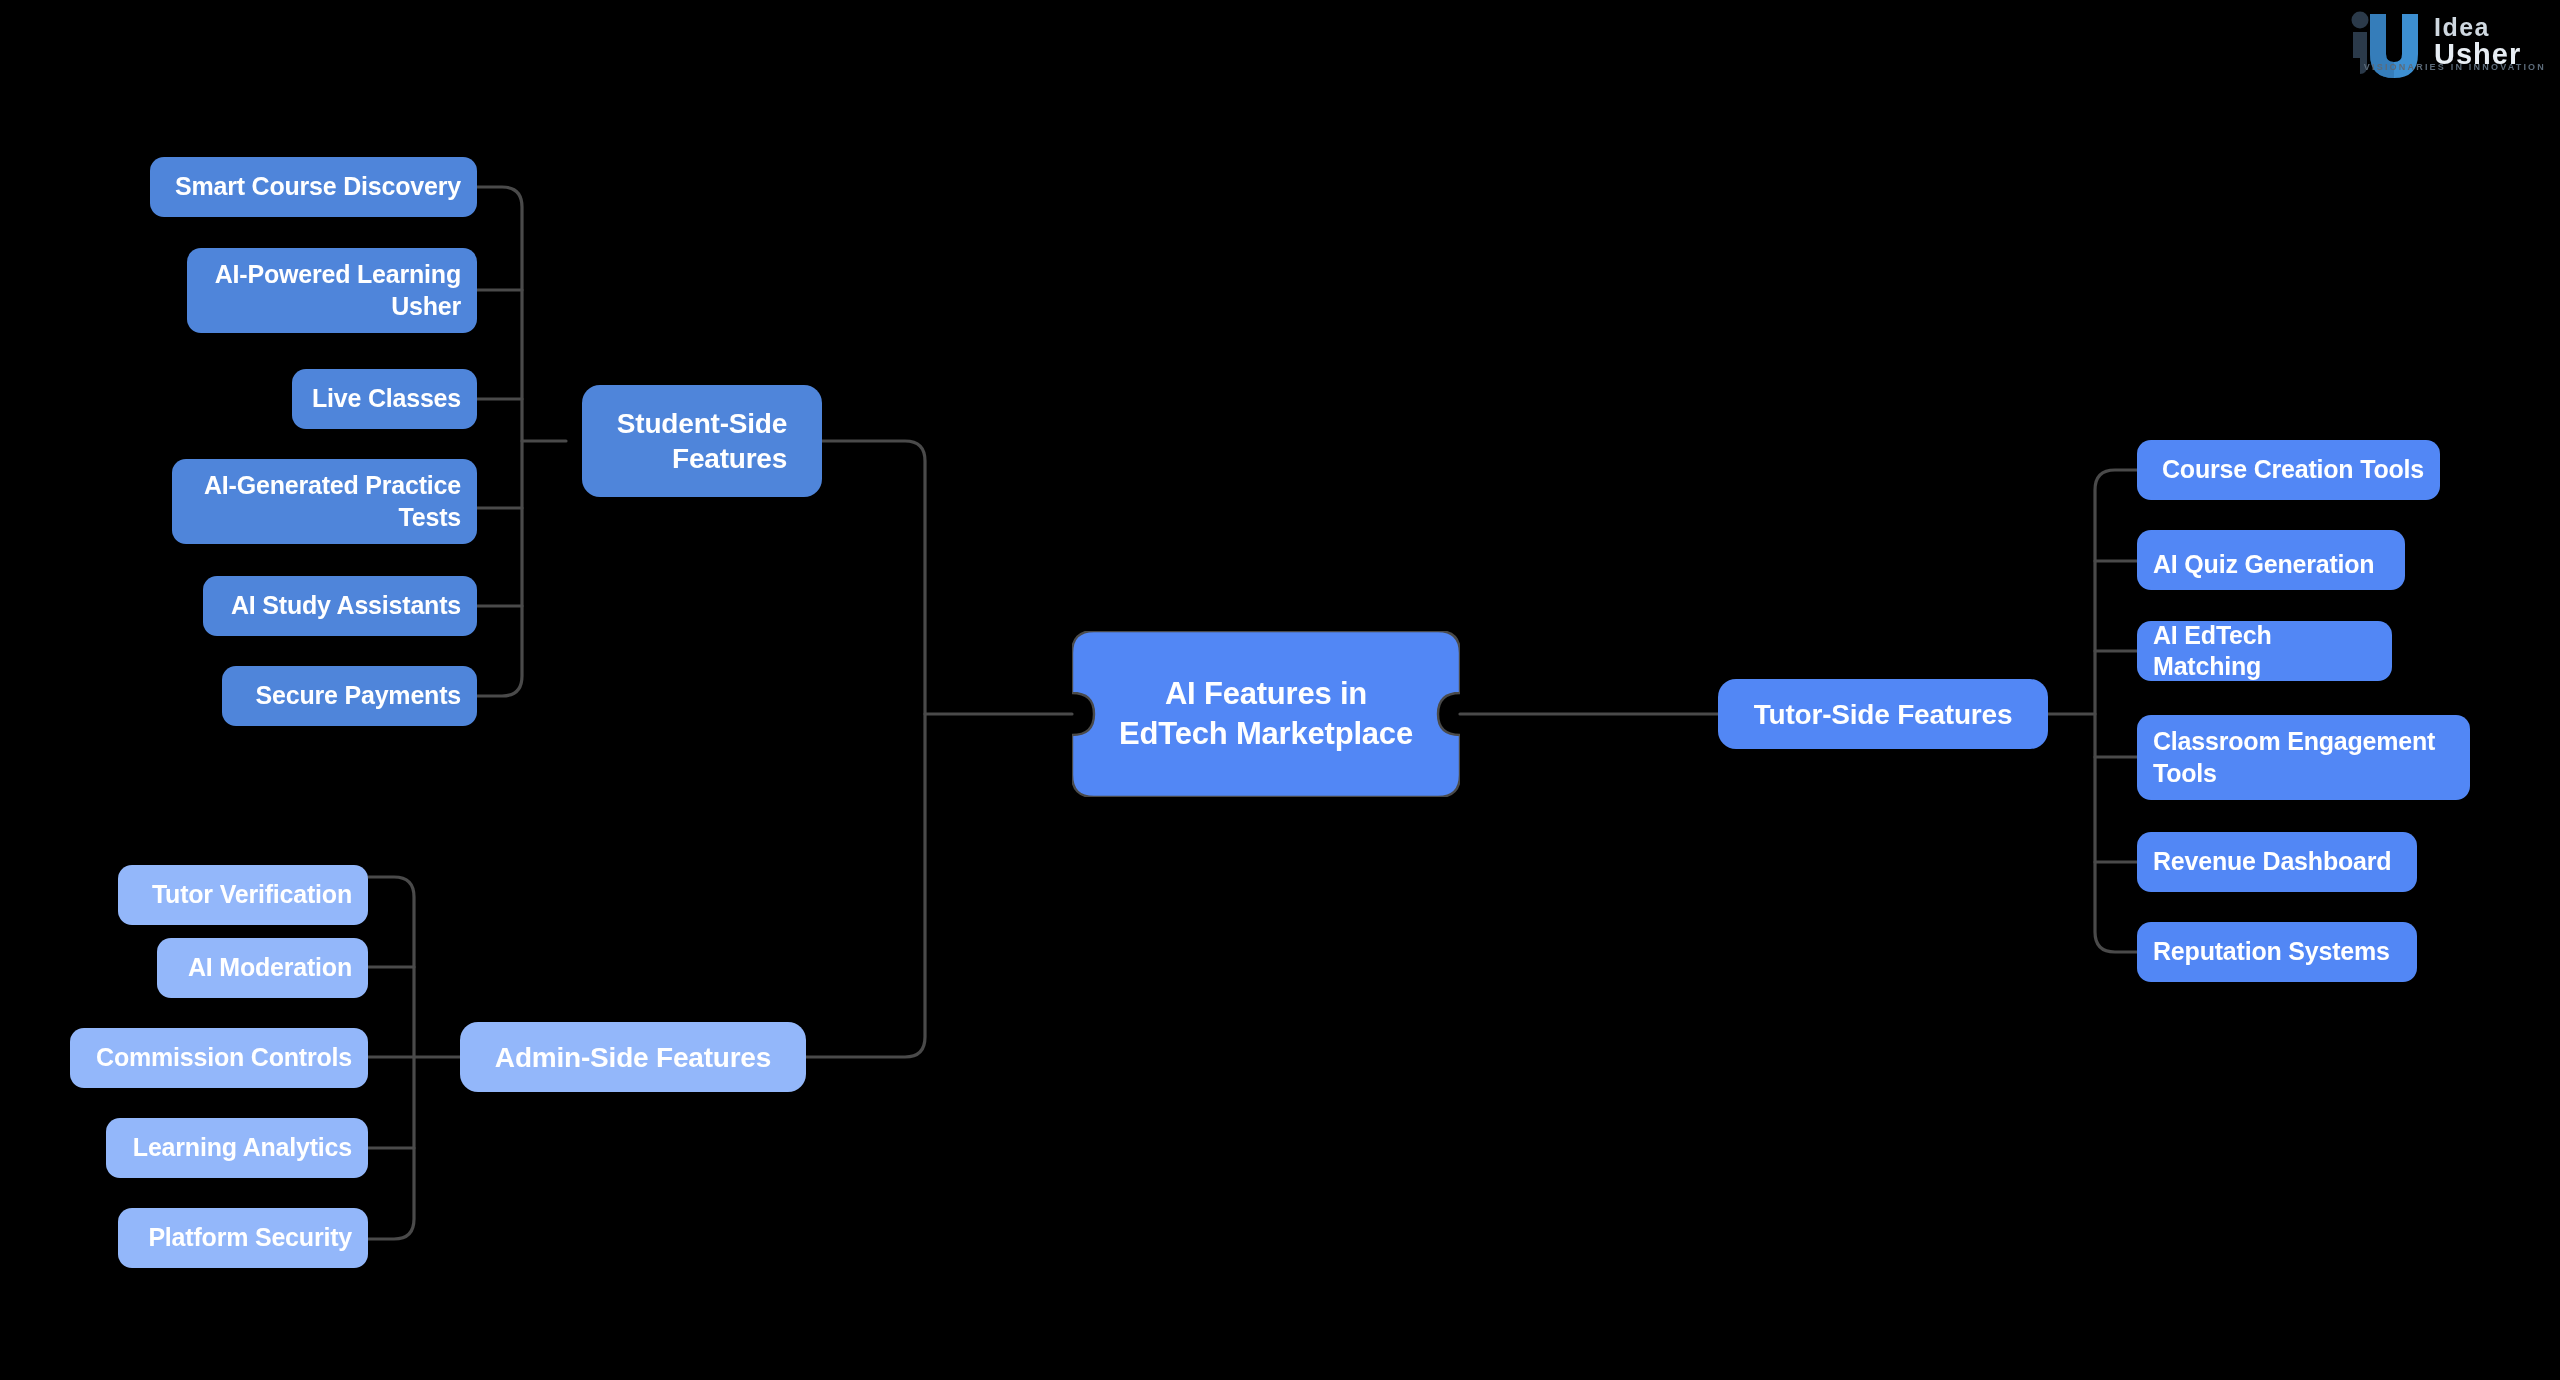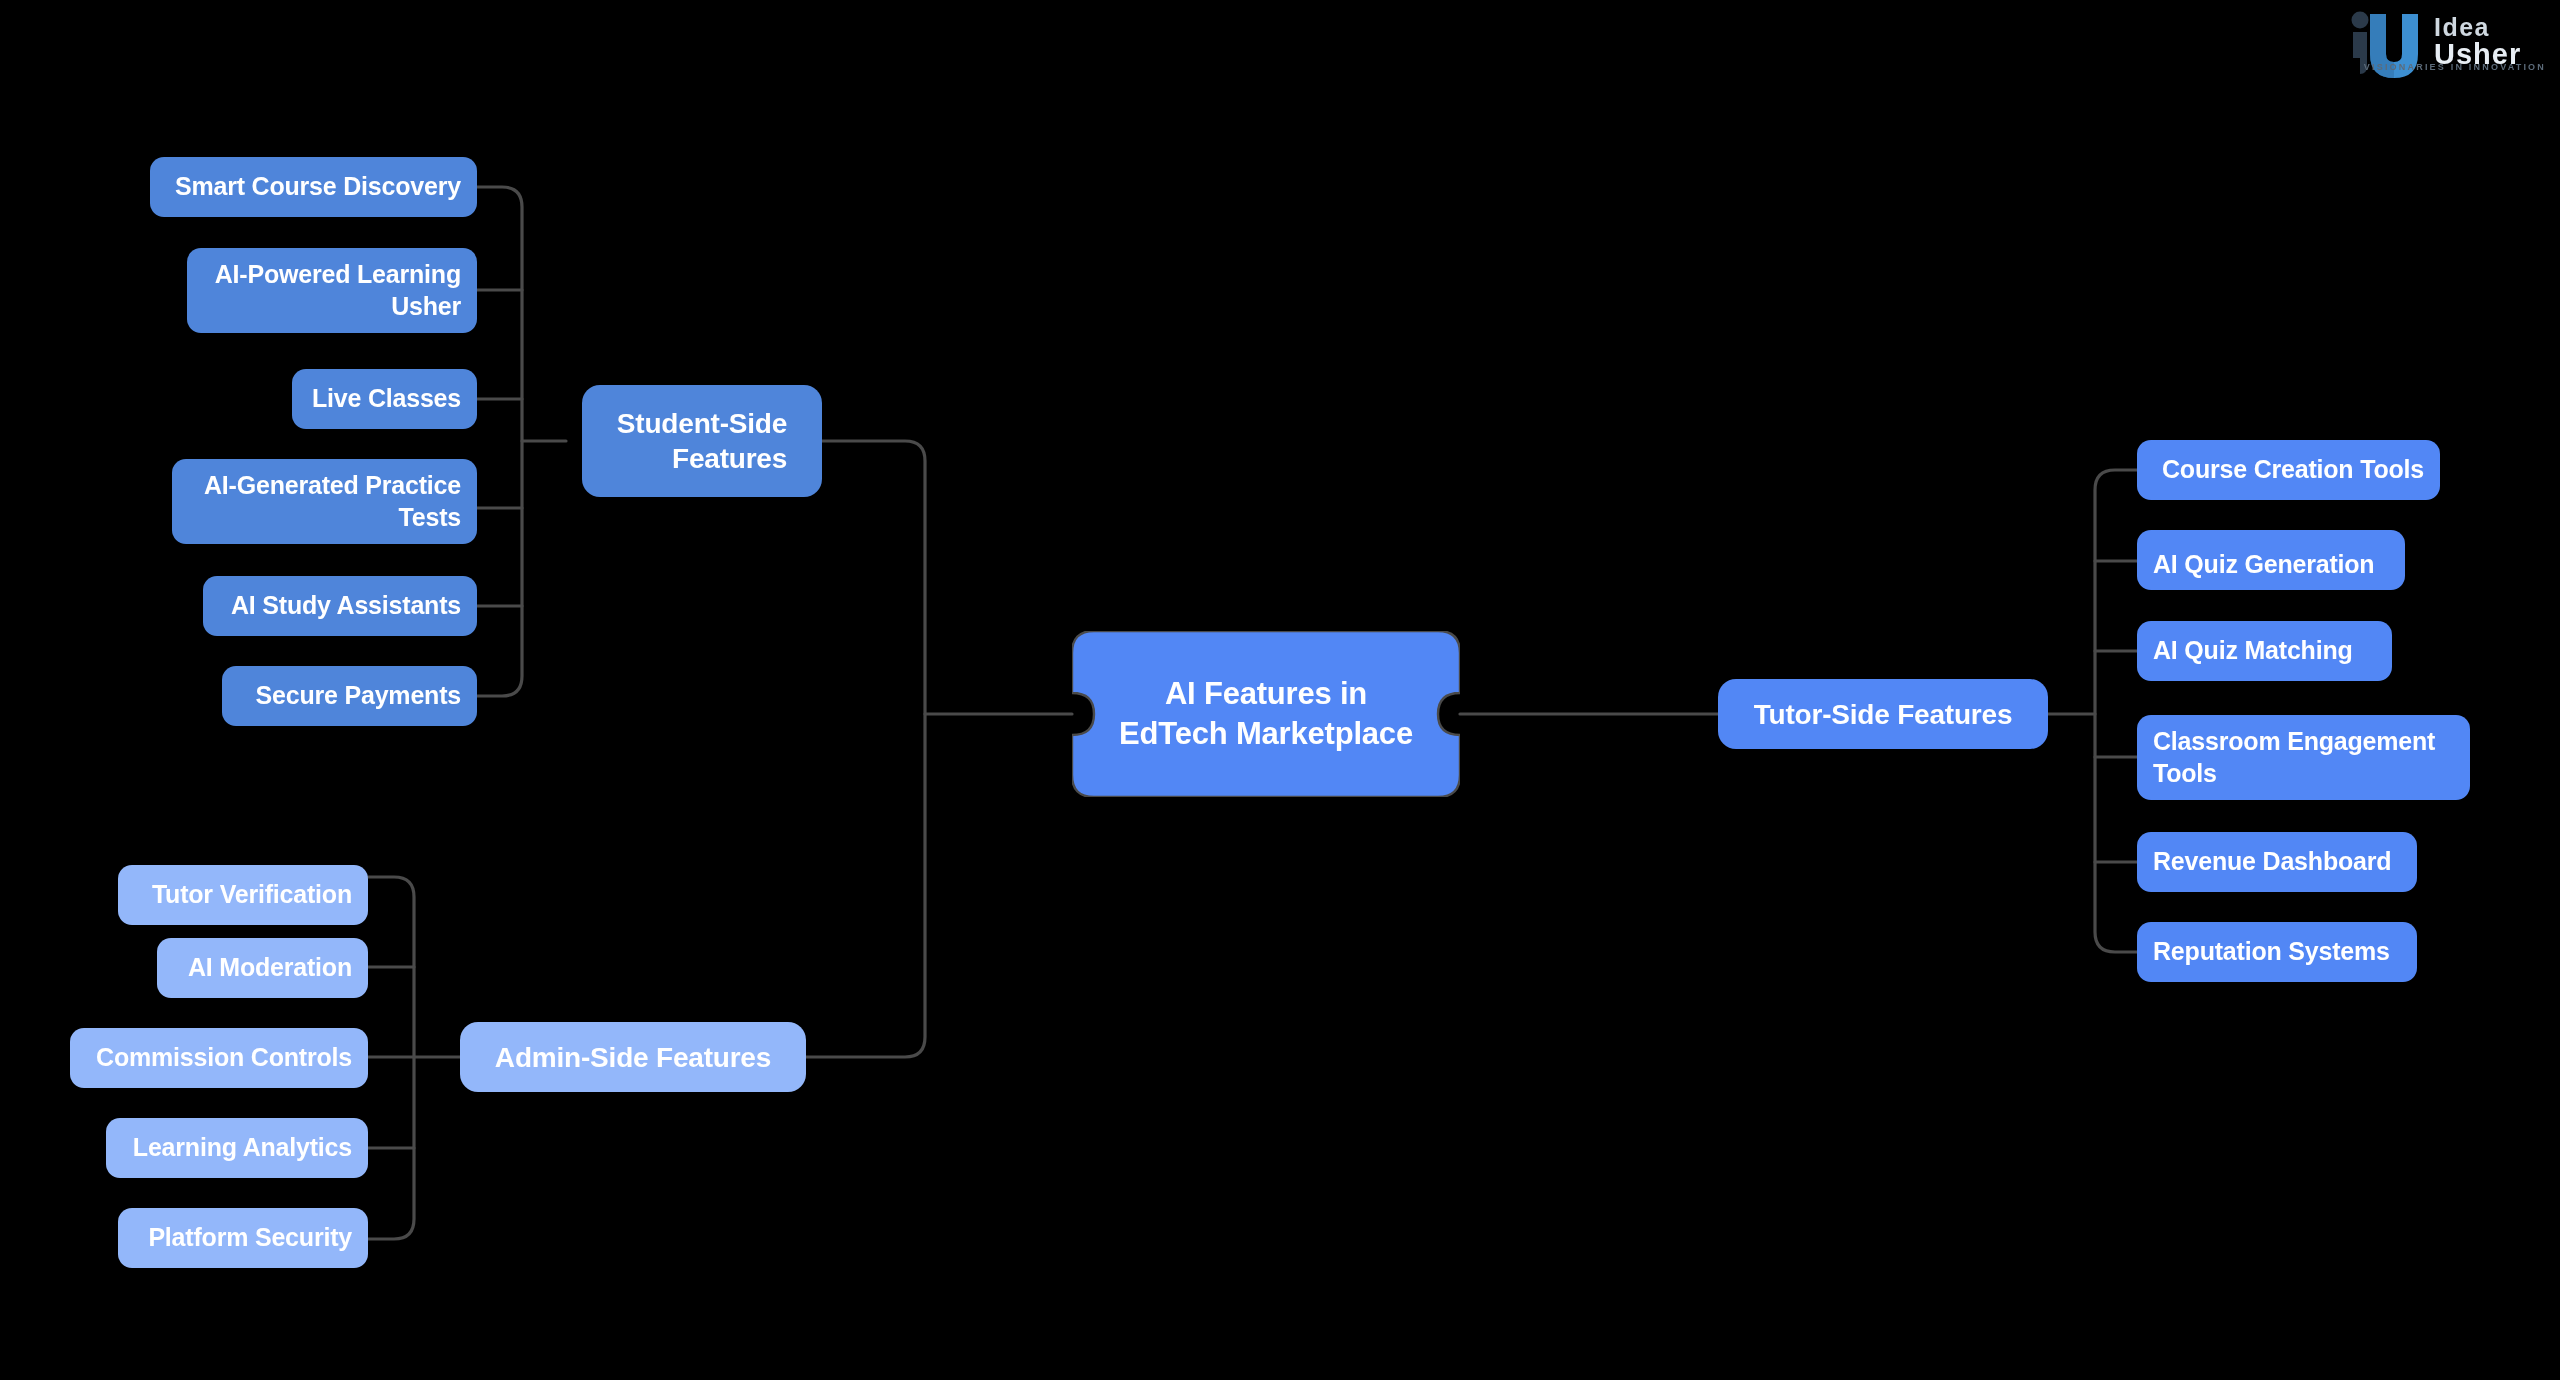--- a/index.html
+++ b/index.html
@@ -231,21 +231,21 @@
 
   <div class="node leaf fill-bright align-left" style="left:2137px; top:440px; width:303px; height:60px;justify-content:flex-end;">
     <span>Course Creation Tools</span>
   </div>
 
   <div class="node leaf fill-bright align-left" style="left:2137px; top:530px; width:268px; height:60px;align-items:flex-end;">
     <span>AI Quiz Generation</span>
   </div>
 
   <div class="node leaf fill-bright align-left" style="left:2137px; top:621px; width:255px; height:60px;">
-    <span>AI Quiz Matching</span>
+    <span>AI EdTech Matching</span>
   </div>
 
   <div class="node leaf fill-bright align-left" style="left:2137px; top:715px; width:333px; height:85px;">
     <div>
       <div>Classroom Engagement</div>
       <div>Tools</div>
     </div>
   </div>
 
   <div class="node leaf fill-bright align-left" style="left:2137px; top:832px; width:280px; height:60px;">

